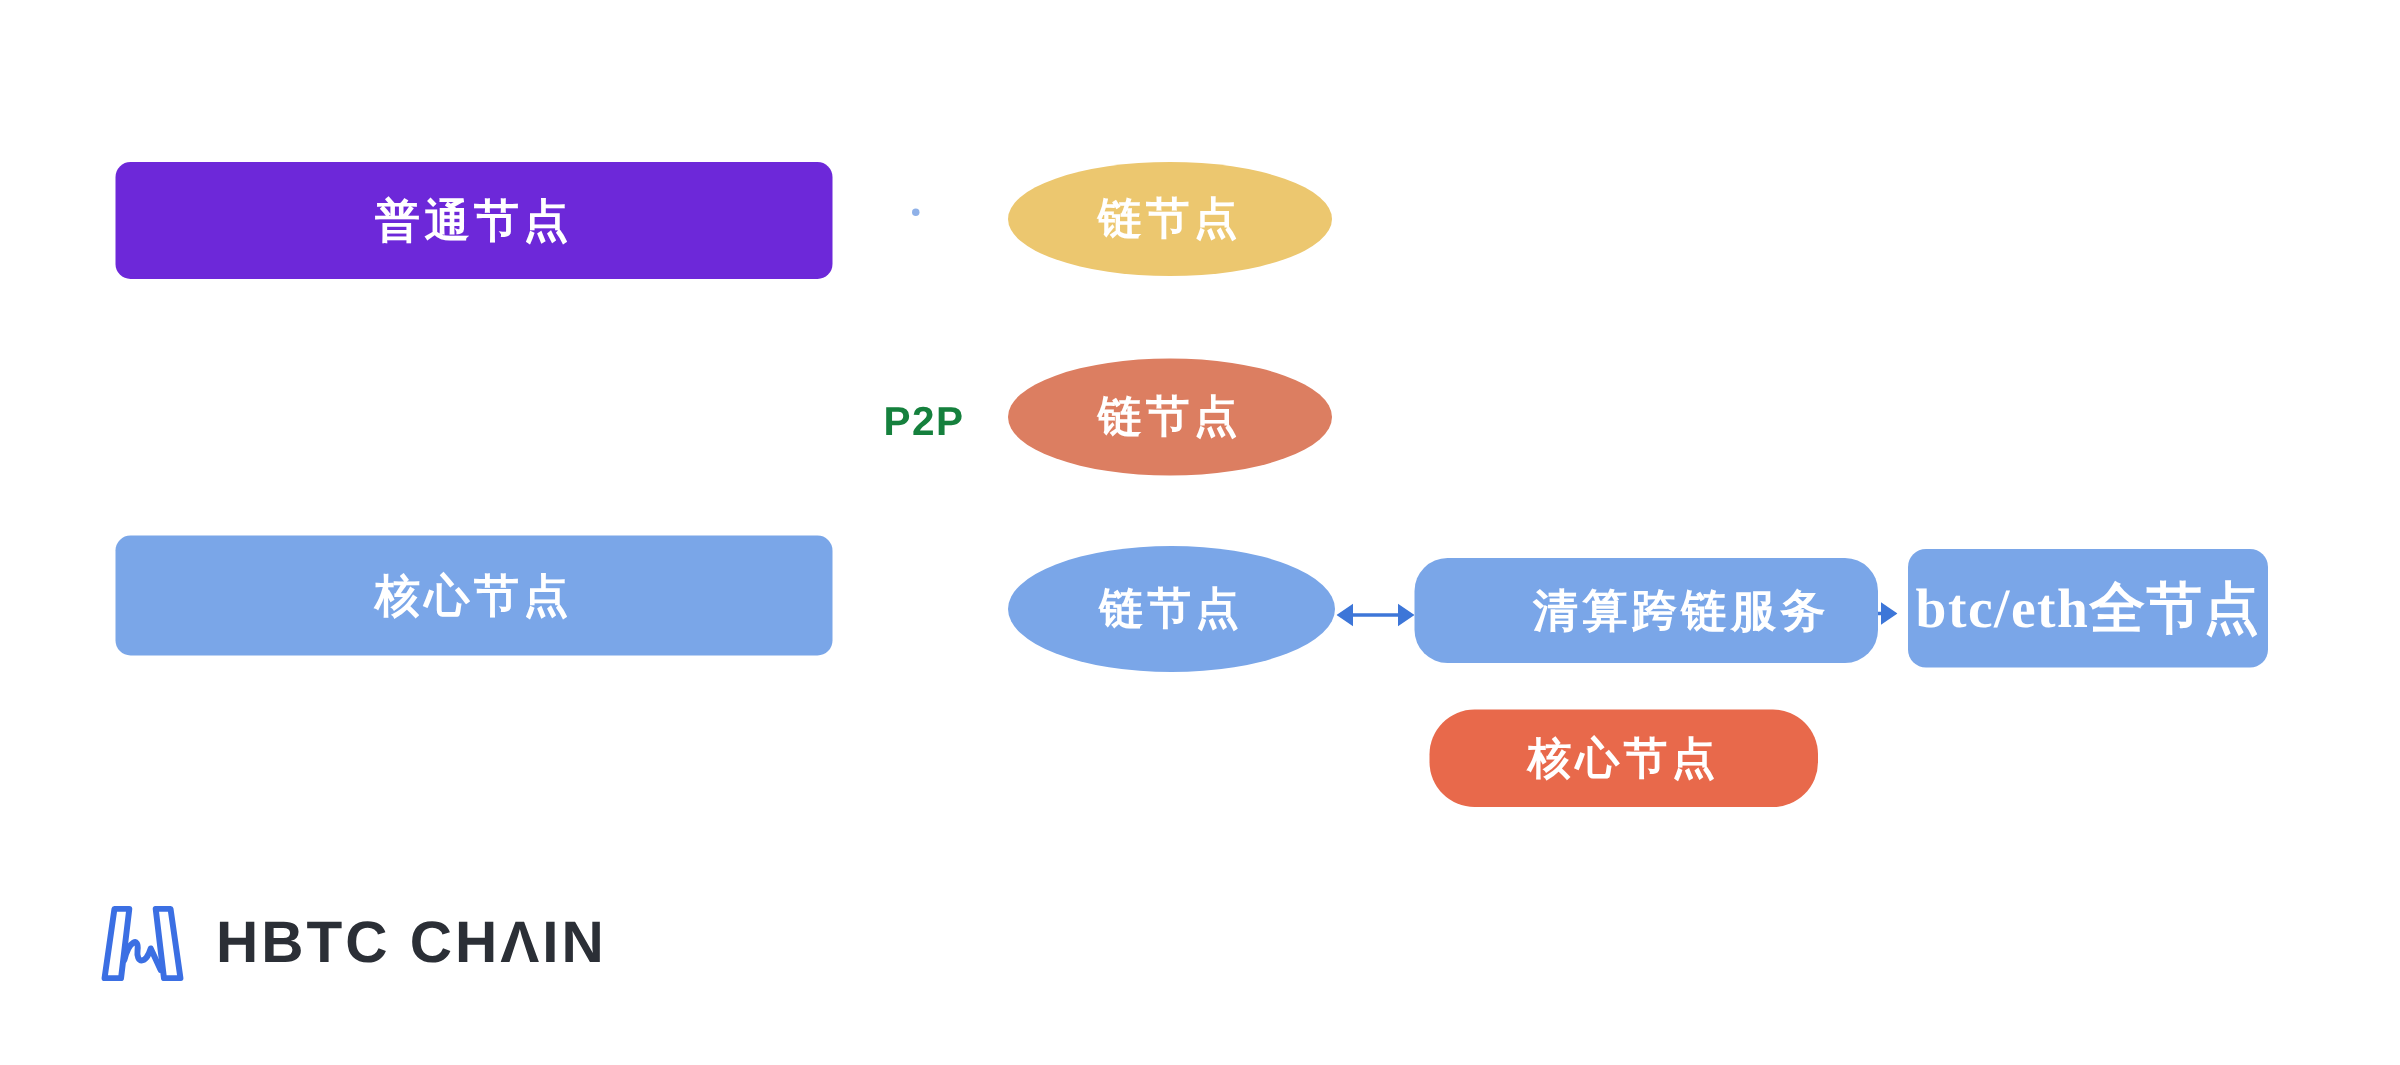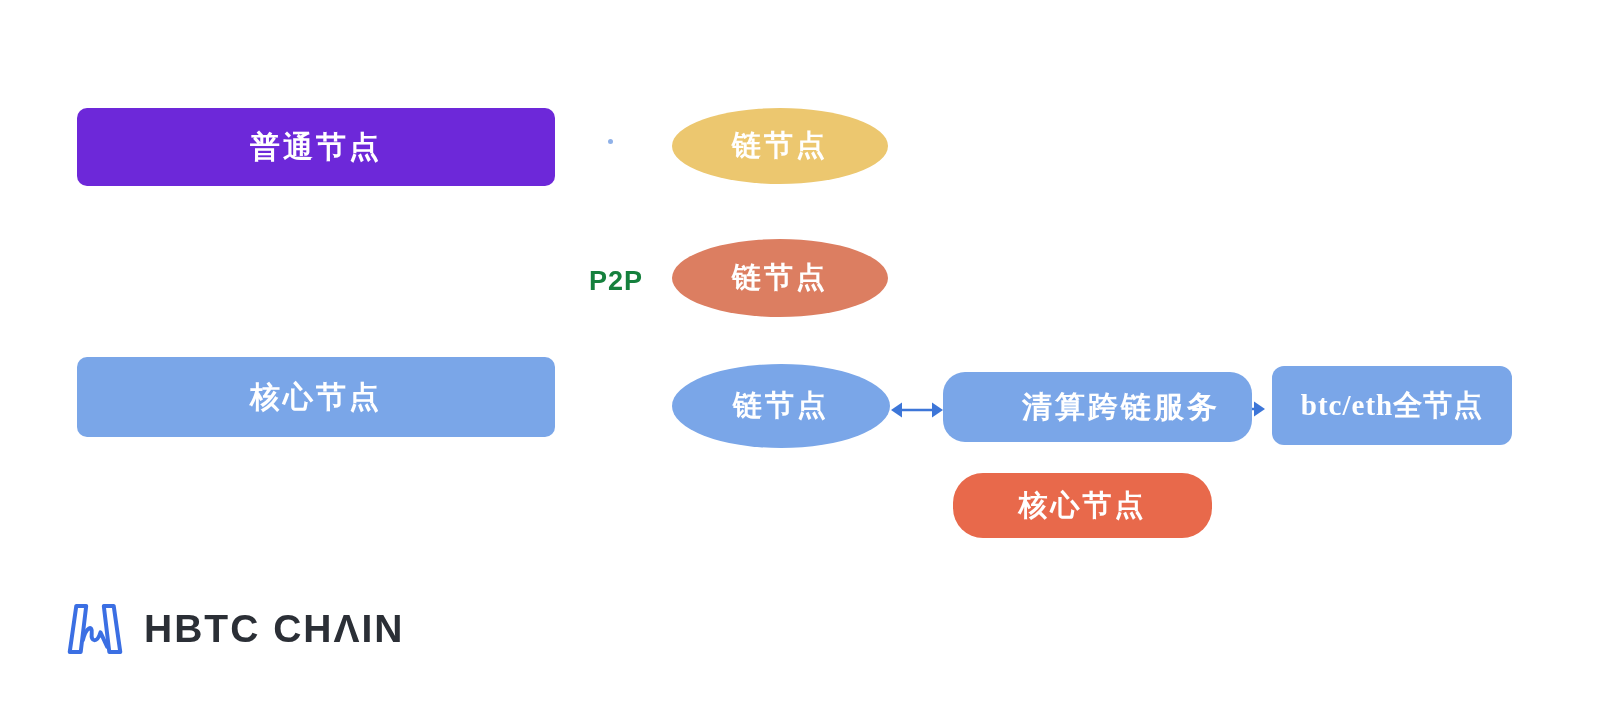--- a/index.html
+++ b/index.html
@@ -21,21 +21,21 @@
 
   
   #node-ordinary{top:108px;}
   #node-consensus{top:237px;height:80px;}
   #node-core{top:357px;height:80px;}
   #ellipse-ordinary{top:108px;height:76px;}
   #ellipse-consensus{top:239px;}
   #ellipse-core{top:364px;height:84px;width:218px;}
 
   #service-box{left:943px;top:372px;width:262px;height:70px;border-radius:22px;font-size:30px;padding-left:47px;}
-  #fullnode-box{left:1272px;top:366px;width:240px;height:79px;border-radius:12px;font-size:29px;letter-spacing:1px;}
+  #fullnode-box{left:1272px;top:366px;width:240px;height:79px;border-radius:12px;font-size:37px;letter-spacing:1px;}
   #keyshard-box{left:953px;top:473px;width:259px;height:65px;border-radius:30px;font-size:29px;}
 
   
   .p2p{
     position:absolute;left:578px;top:266px;width:76px;text-align:center;
     color:#15803d;font-size:27px;font-weight:bold;letter-spacing:1px;
   }
   .tiny-dot{
     position:absolute;left:608px;top:139px;width:5px;height:5px;border-radius:50%;
     background:#8FB1E8;

